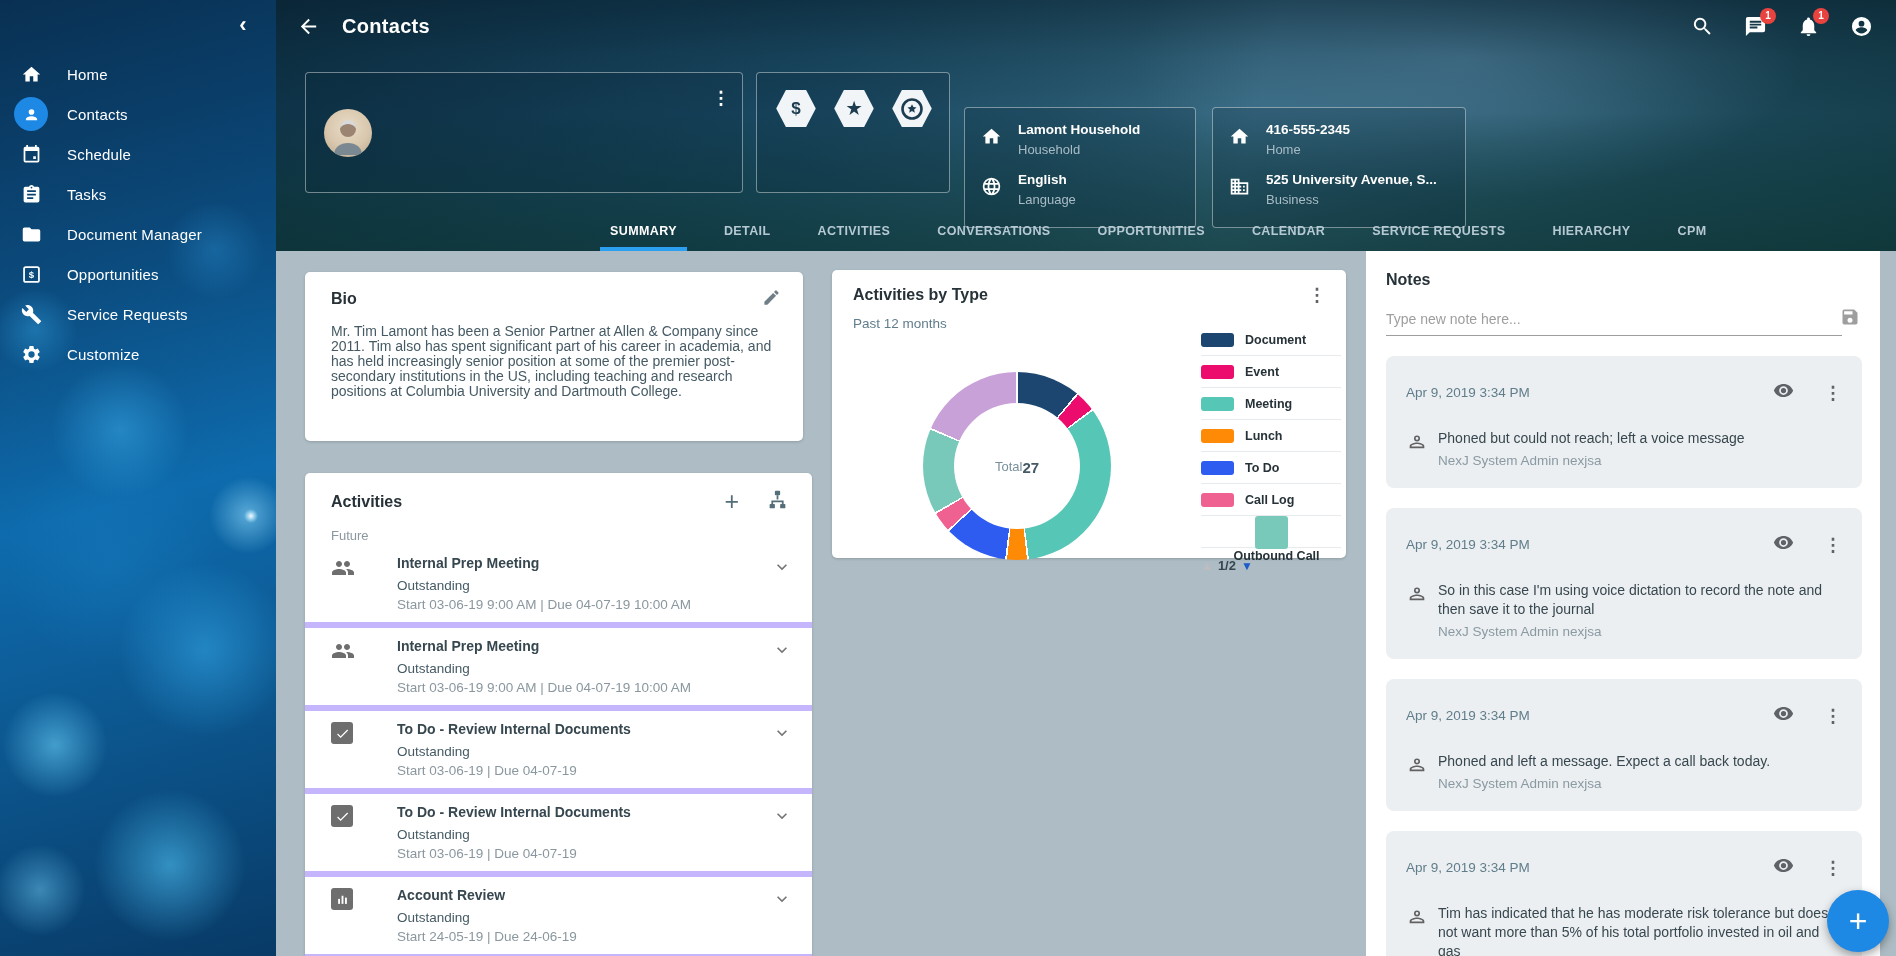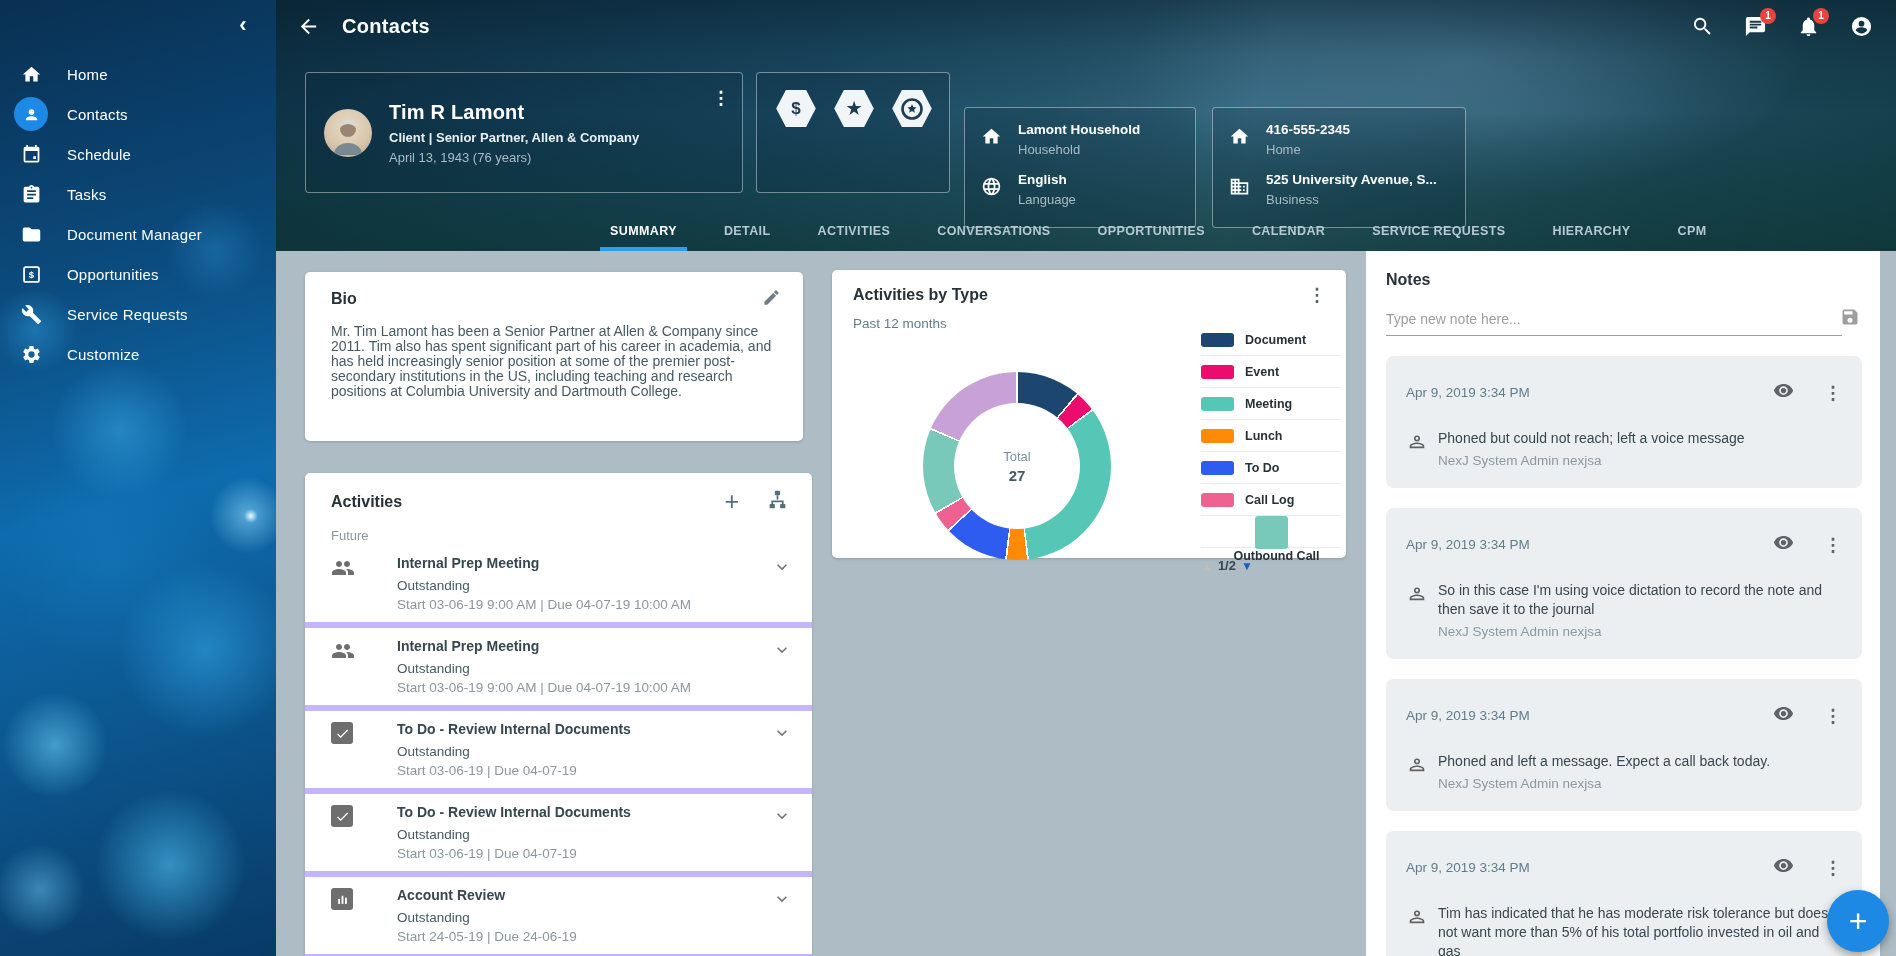--- a/index.html
+++ b/index.html
@@ -119,21 +119,21 @@
   .link-btn { font-size:14px; font-weight:bold; letter-spacing:.6px; color:#58A0DF; cursor:pointer; }
   .act-foot .right { margin-left:auto; }
 
   
   .chart-card { left:556px; top:19px; width:514px; height:288px; padding:16px 20px 0 21px; }
   .chart-kebab { position:absolute; right:20px; top:16px; color:#5F6368; }
   .chart-sub { font-size:13.5px; color:#607D8B; margin-top:12px; }
   .donut-wrap { position:absolute; left:91px; top:102px; width:188px; height:188px; }
   .donut { width:188px; height:188px; border-radius:50%; position:relative; }
   .donut::after { content:""; position:absolute; left:31px; top:31px; width:126px; height:126px; border-radius:50%; background:#fff; }
-  .donut-center { position:absolute; left:0; top:0; width:188px; height:188px; display:flex; flex-direction:column;
+  .donut-center { position:absolute; left:0; top:0; width:188px; height:188px; display:flex; flex-direction:row;
     align-items:center; justify-content:center; z-index:2; }
   .donut-total-label { font-size:13px; color:#78909C; }
   .donut-total { font-size:15px; font-weight:bold; color:#455A64; margin-top:3px; }
   .legend { position:absolute; left:369px; top:54px; width:140px; }
   .legend-row { height:32px; display:flex; align-items:center; border-bottom:1px solid #E8EBED; cursor:pointer; }
   .legend-row:last-of-type { border-bottom:1px solid #E8EBED;flex-direction:column; }
   .swatch { width:33px; height:14px; border-radius:3px; flex:0 0 33px; }
   .legend-label { margin-left:11px; font-size:12.5px; font-weight:bold; color:#263238; white-space:nowrap; }
   .legend-pager { position:absolute; left:369px; top:288px; display:flex; align-items:center; font-size:13px; color:#37474F; }
   .pg-up { color:#BDBDBD; font-size:12px; cursor:pointer; }
@@ -278,25 +278,20 @@
       </div>
 
       <div class="hero-card profile-card">
         <div class="avatar">
           <svg viewBox="0 0 40 40">
               <circle cx="20" cy="14" r="8" fill="#9c8472"></circle>
               <path d="M20 5a8 8 0 0 1 8 8c0 1-2-4-8-4s-8 5-8 4a8 8 0 0 1 8-8z" fill="#d9d9d9"></path>
               <path d="M6 40c0-8 6.5-12 14-12s14 4 14 12z" fill="#7a8891"></path>
             </svg>
         </div>
-        <div class="profile-text">
-          <div class="profile-name">Tim R Lamont</div>
-          <div class="profile-sub">Client | Senior Partner, Allen &amp; Company</div>
-          <div class="profile-birth">April 13, 1943 (76 years)</div>
-        </div>
         <div class="kebab profile-kebab">⋮</div>
       </div>
 
       <div class="hero-card badges-card">
         <div class="hex">
             <span class="g">$</span>
           </div>
         <div class="hex">
             <span class="g">★</span>
           </div>

